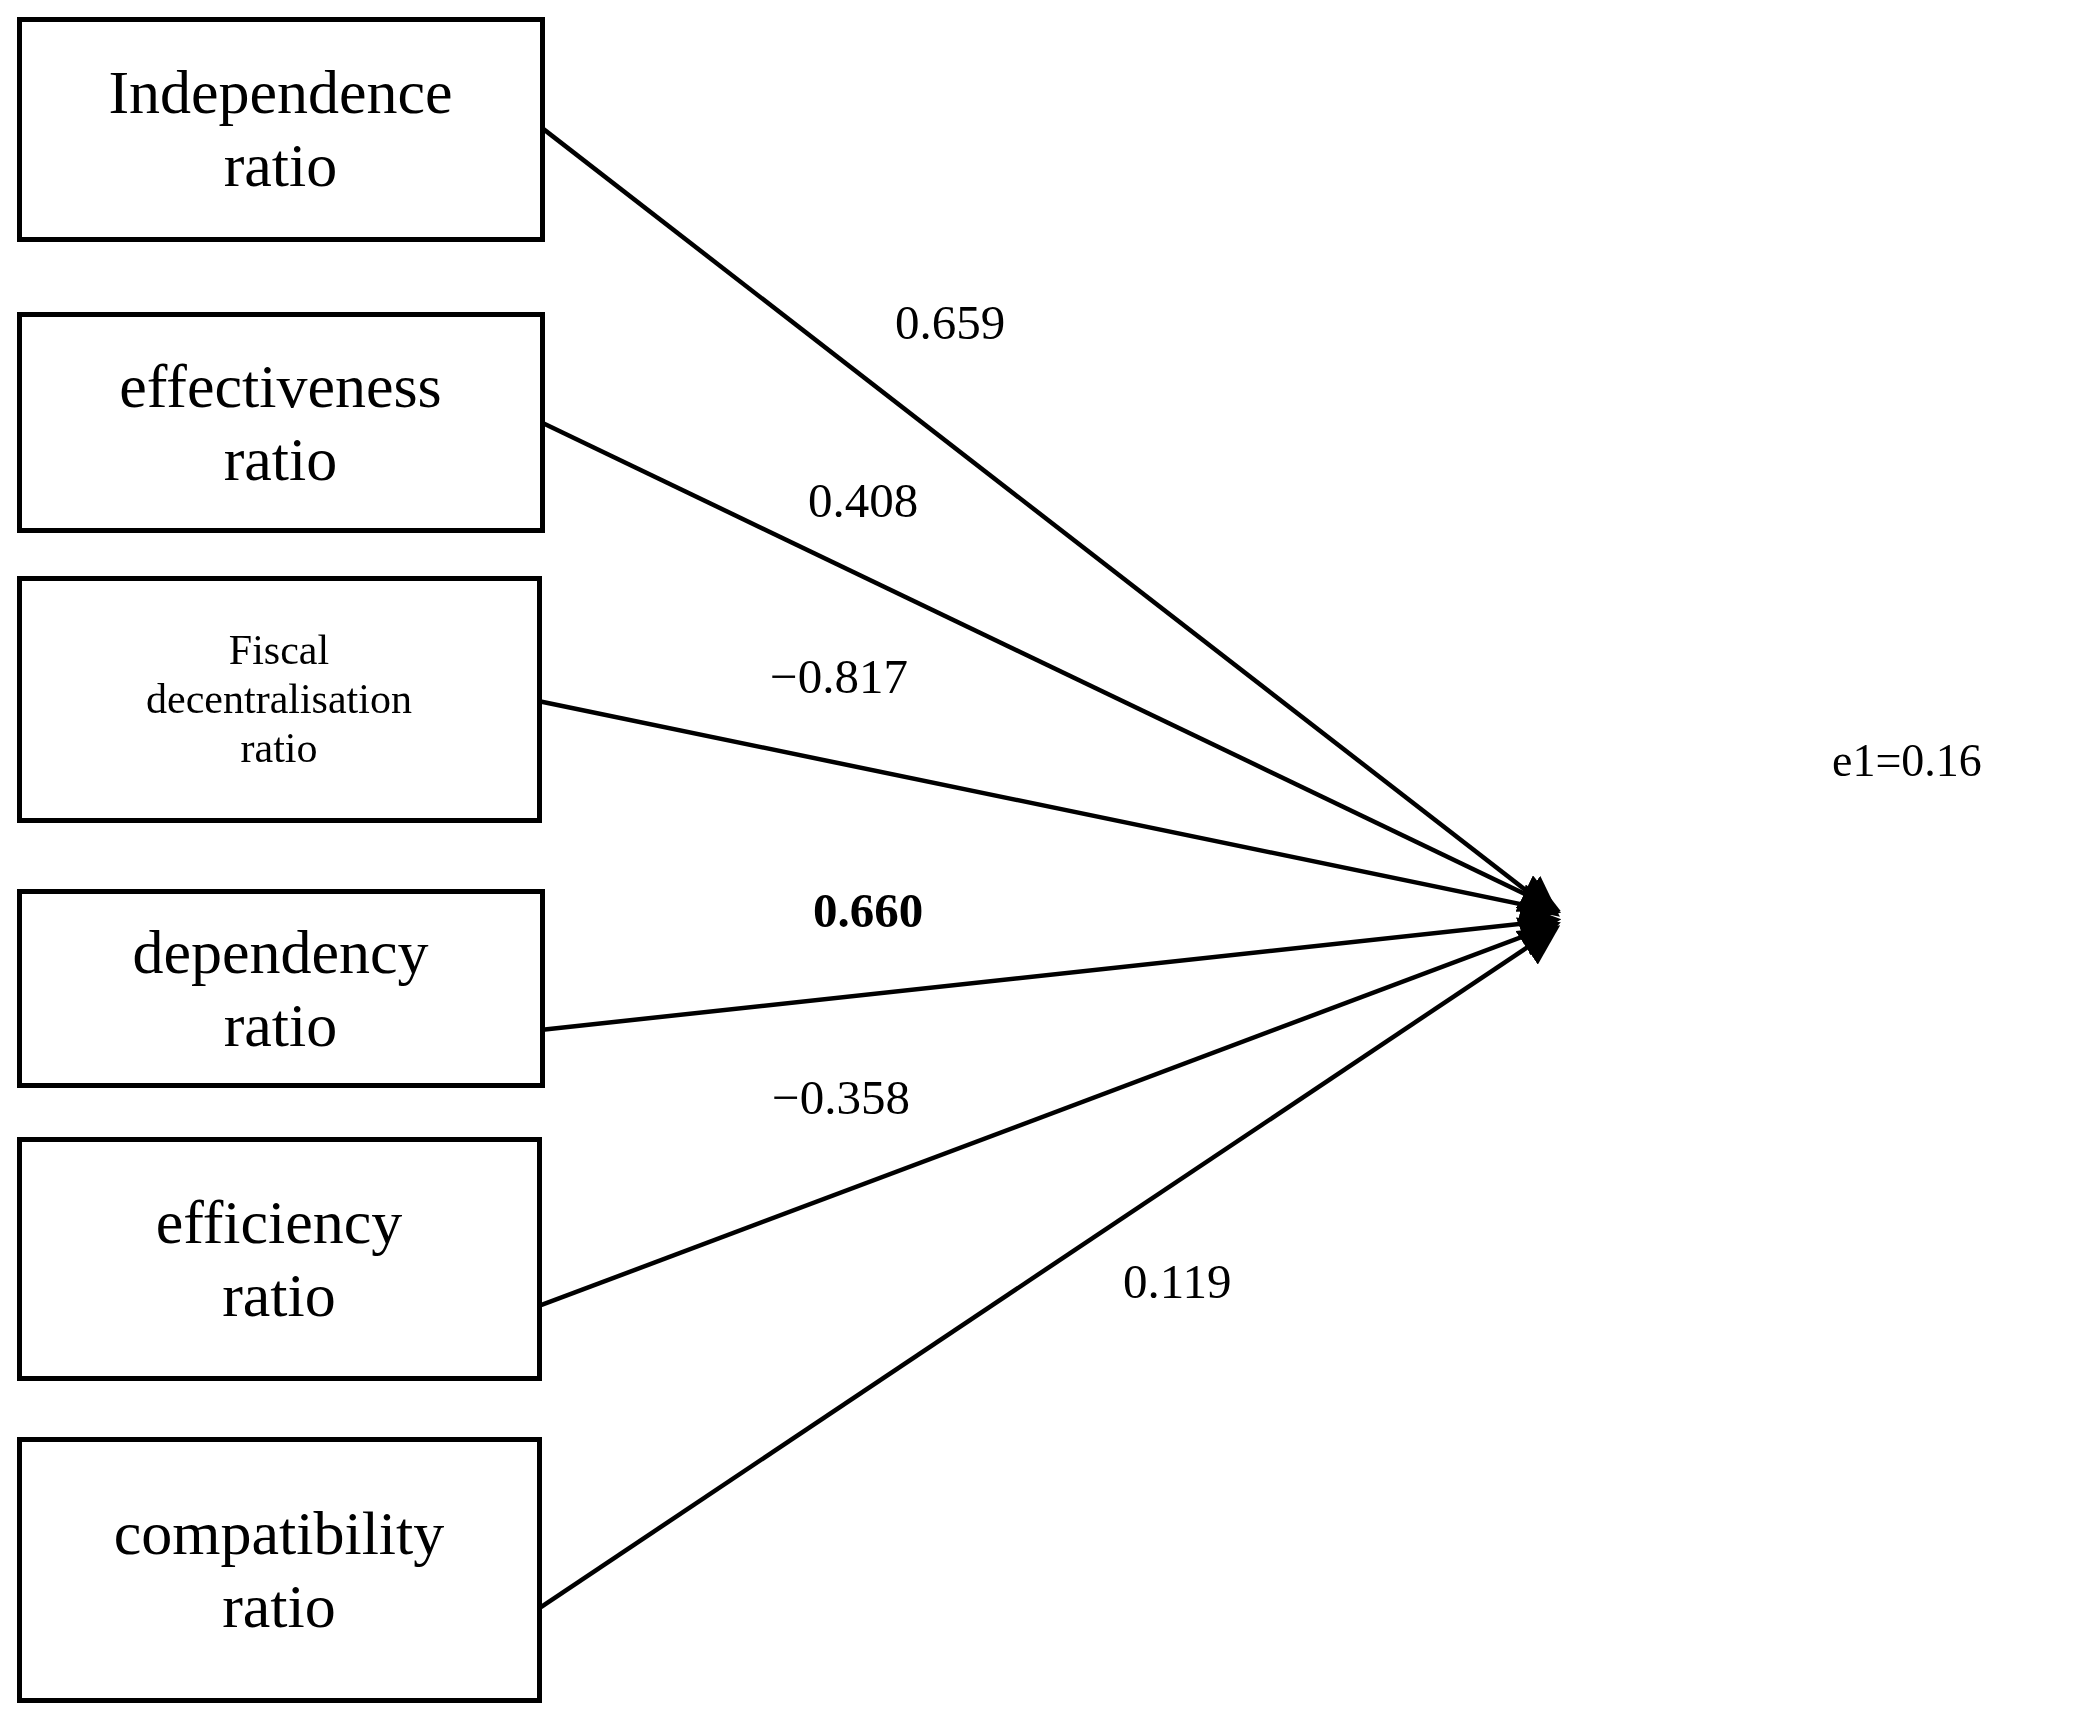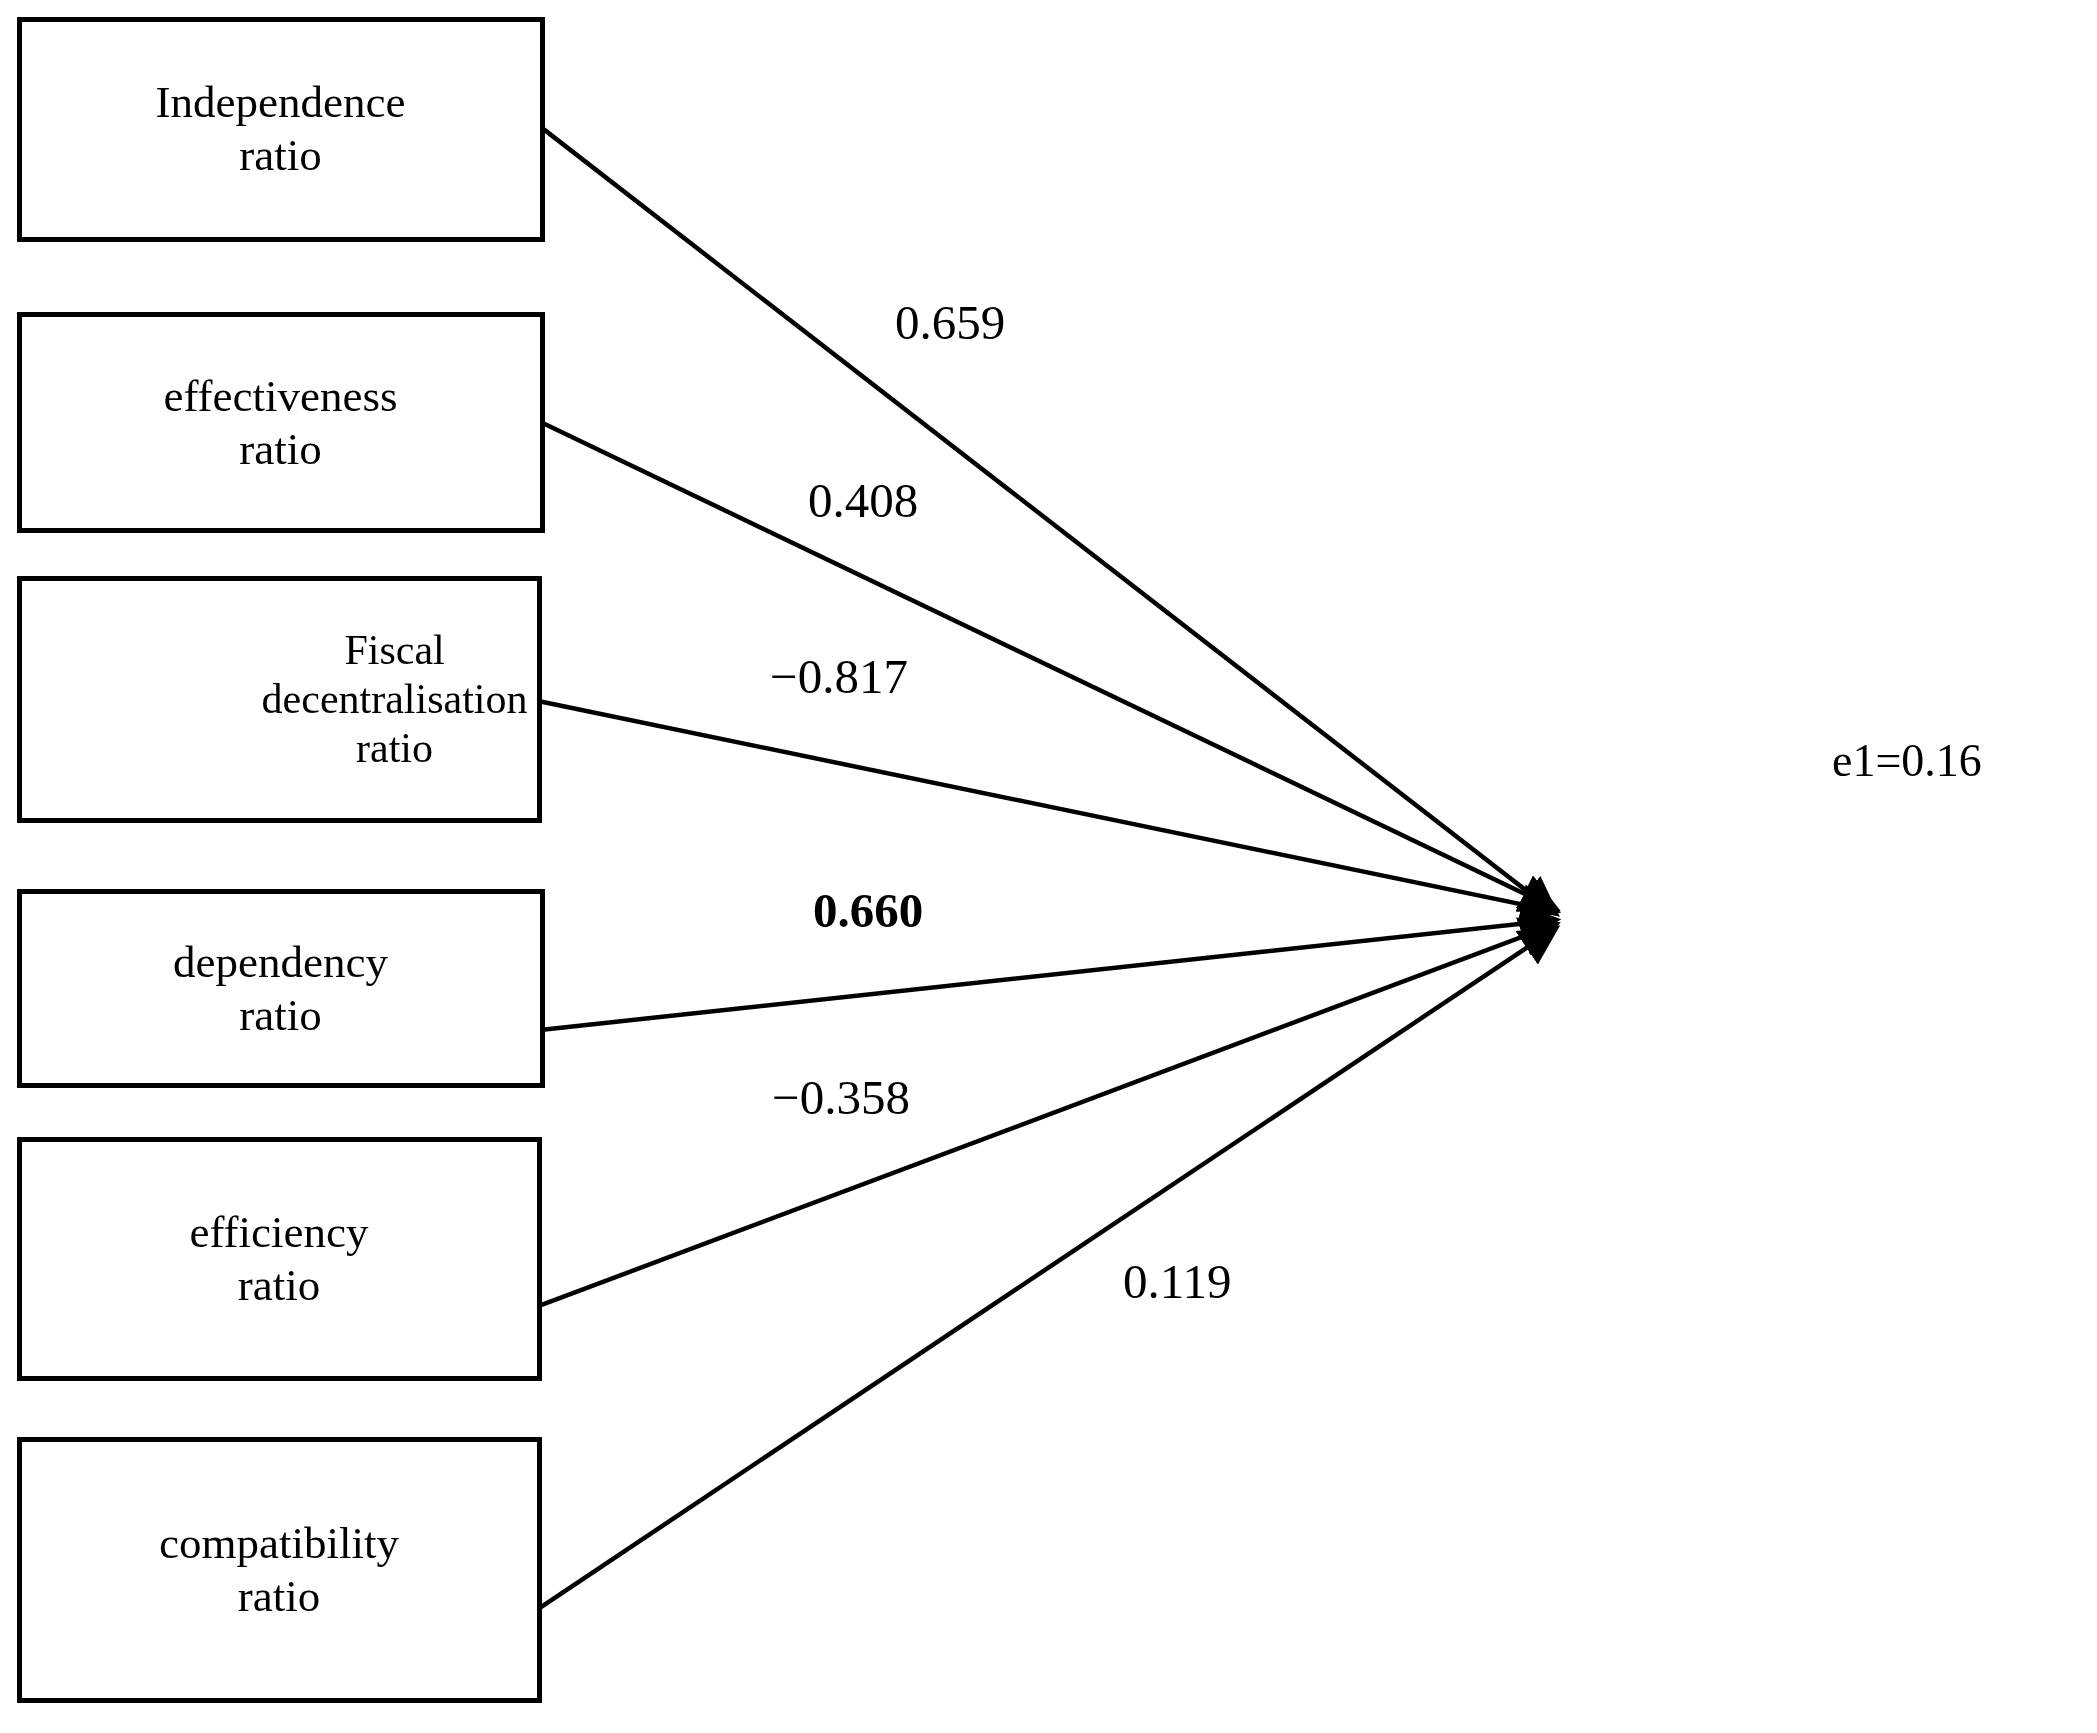--- a/index.html
+++ b/index.html
@@ -30,21 +30,21 @@
     border: 5.2px solid #000000;
     background: #ffffff;
     display: flex;
     align-items: center;
     justify-content: center;
     text-align: center;
     z-index: 3;
   }
   .node-label {
     font-family: "Liberation Serif", "DejaVu Serif", serif;
-    font-size: 45px;
+    font-size: 62px;
     line-height: 1.17;
     color: #000000;
     white-space: pre-line;
     padding: 0 9px;
   }
   .node-label.small {
     font-size: 42px;
     line-height: 1.16;
   }
   .edge-label {
@@ -94,21 +94,21 @@
   <div class="node-box" style="left:16.5px; top:16.5px; width:528px; height:225px;">
     <span class="node-label">Independence
 ratio</span>
   </div>
 
   <div class="node-box" style="left:16.5px; top:312px; width:528px; height:221px;">
     <span class="node-label">effectiveness
 ratio</span>
   </div>
 
-  <div class="node-box" style="left:16.5px; top:576px; width:525px; height:247px;justify-content:flex-end;">
+  <div class="node-box" style="left:16.5px; top:576px; width:525px; height:247px;">
     <span class="node-label small">Fiscal
 decentralisation
 ratio</span>
   </div>
 
   <div class="node-box" style="left:16.5px; top:889px; width:528px; height:199px;">
     <span class="node-label">dependency
 ratio</span>
   </div>
 

